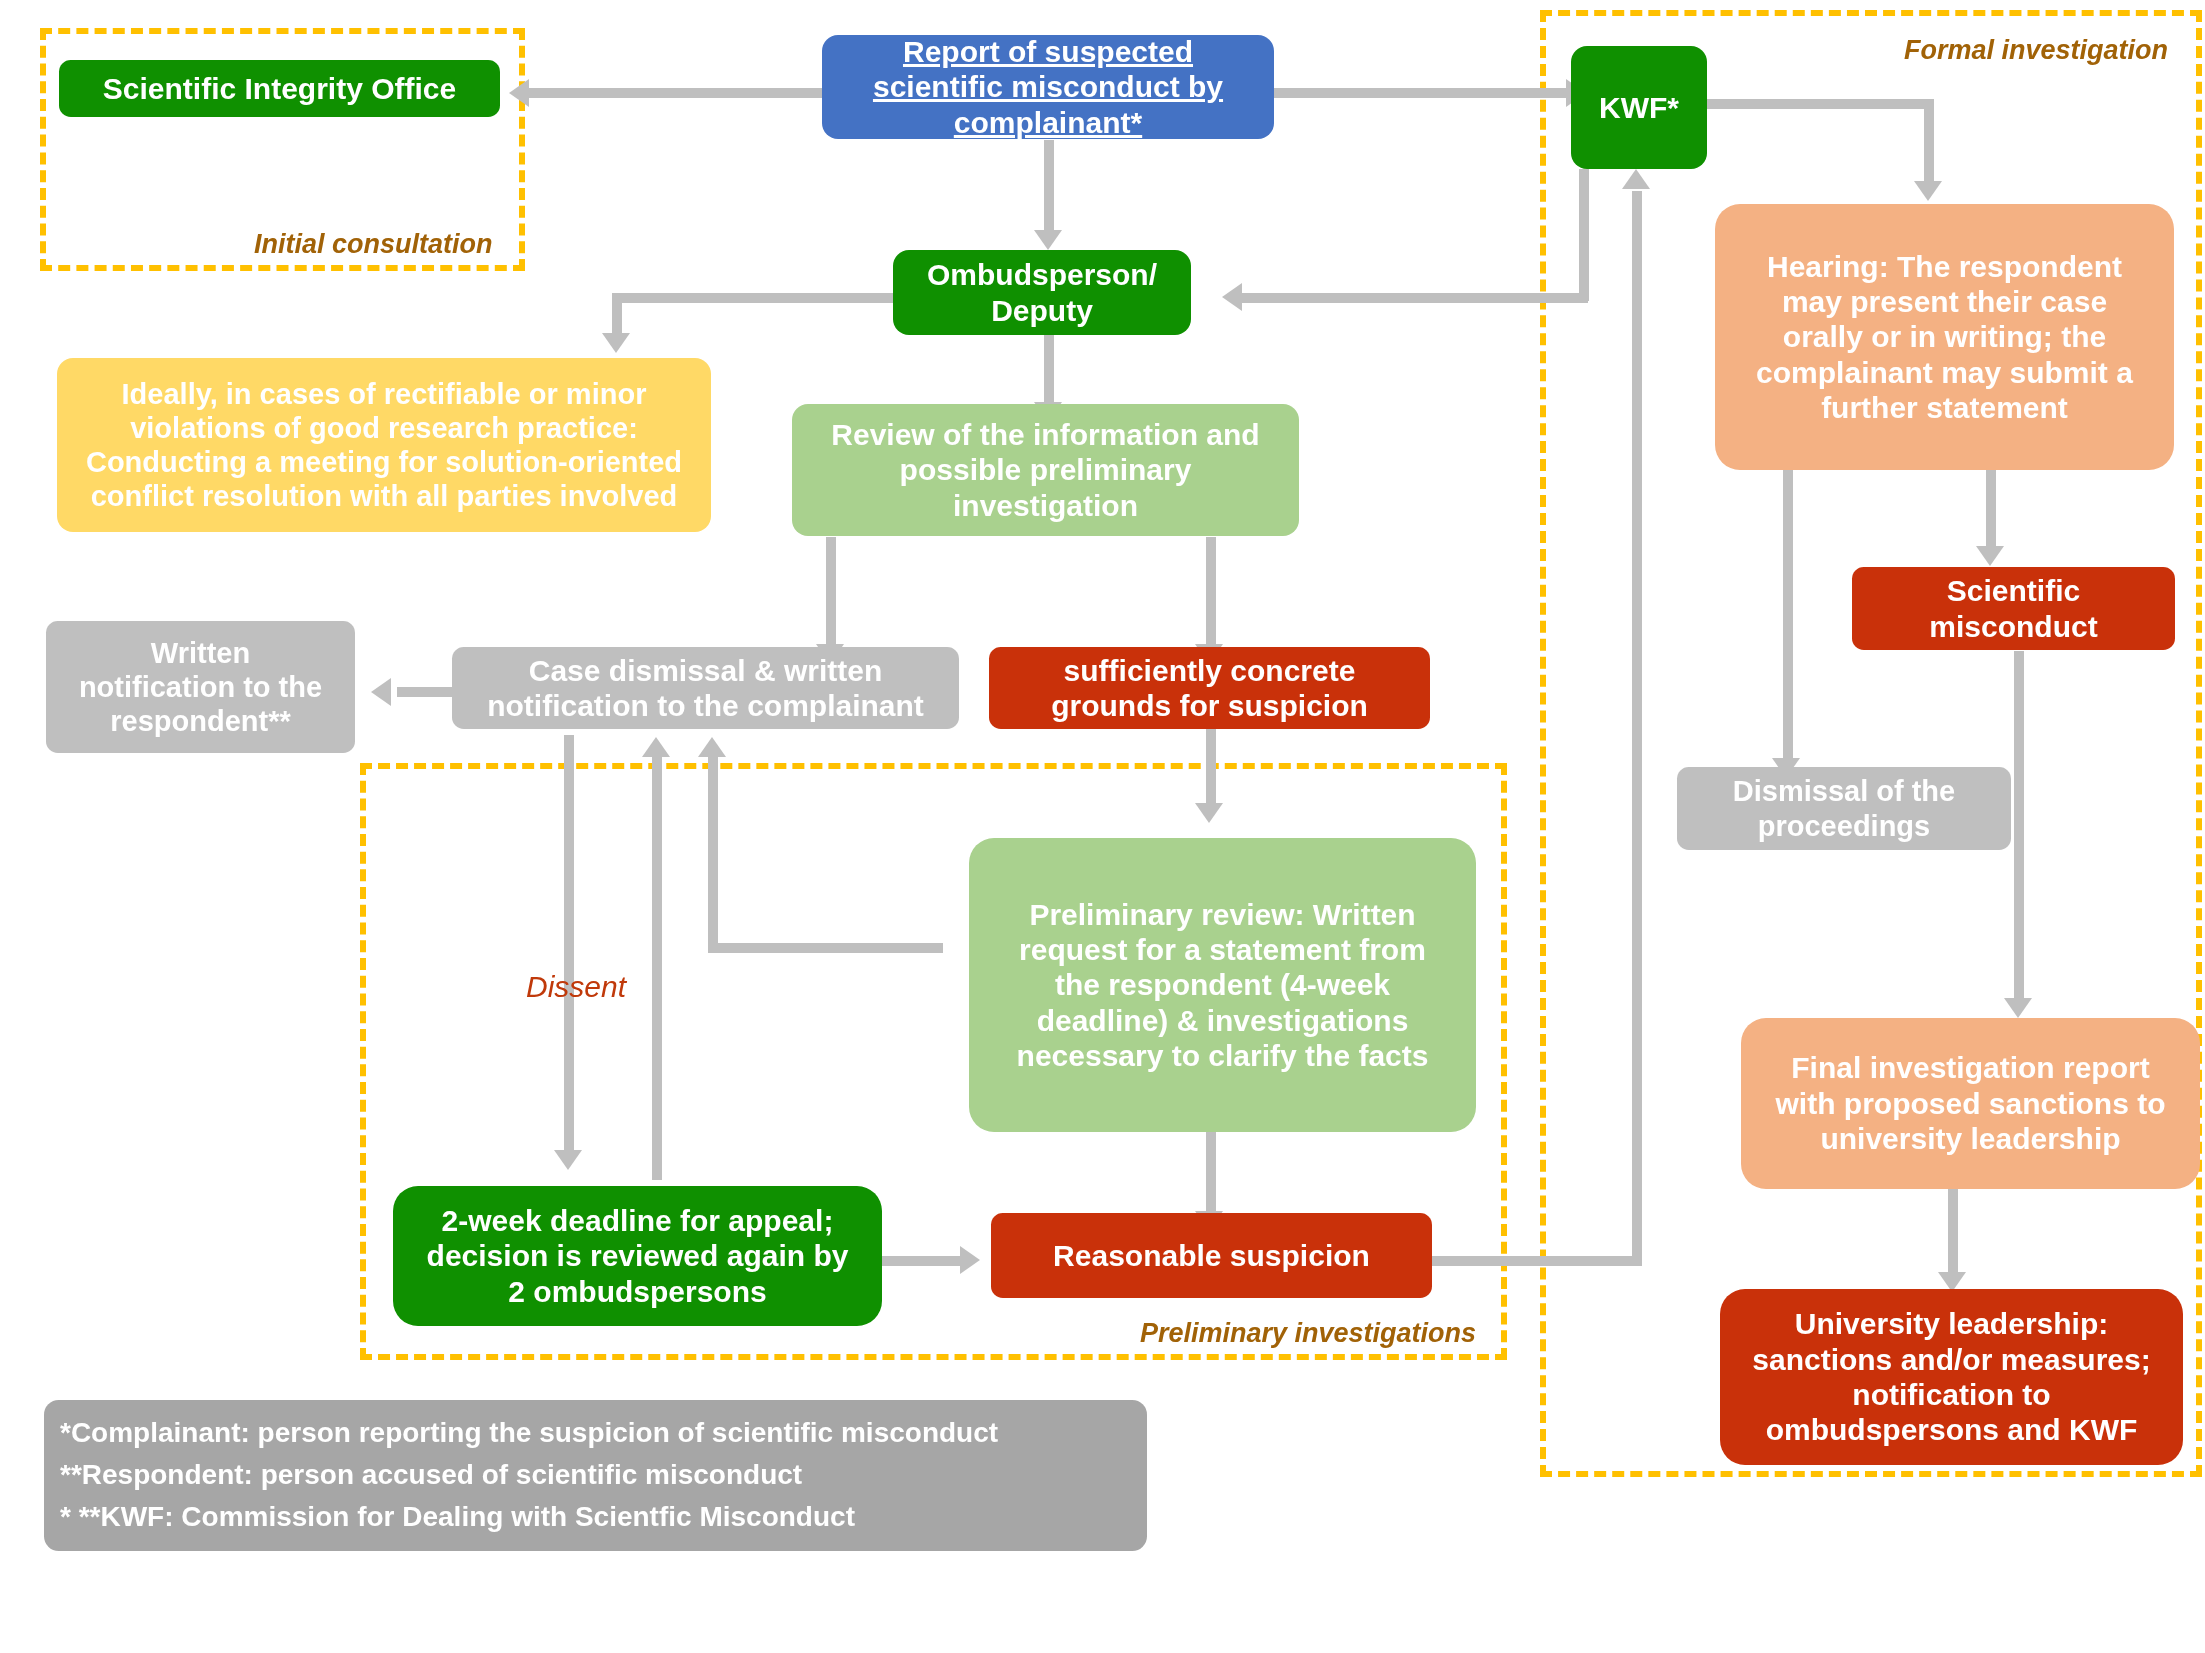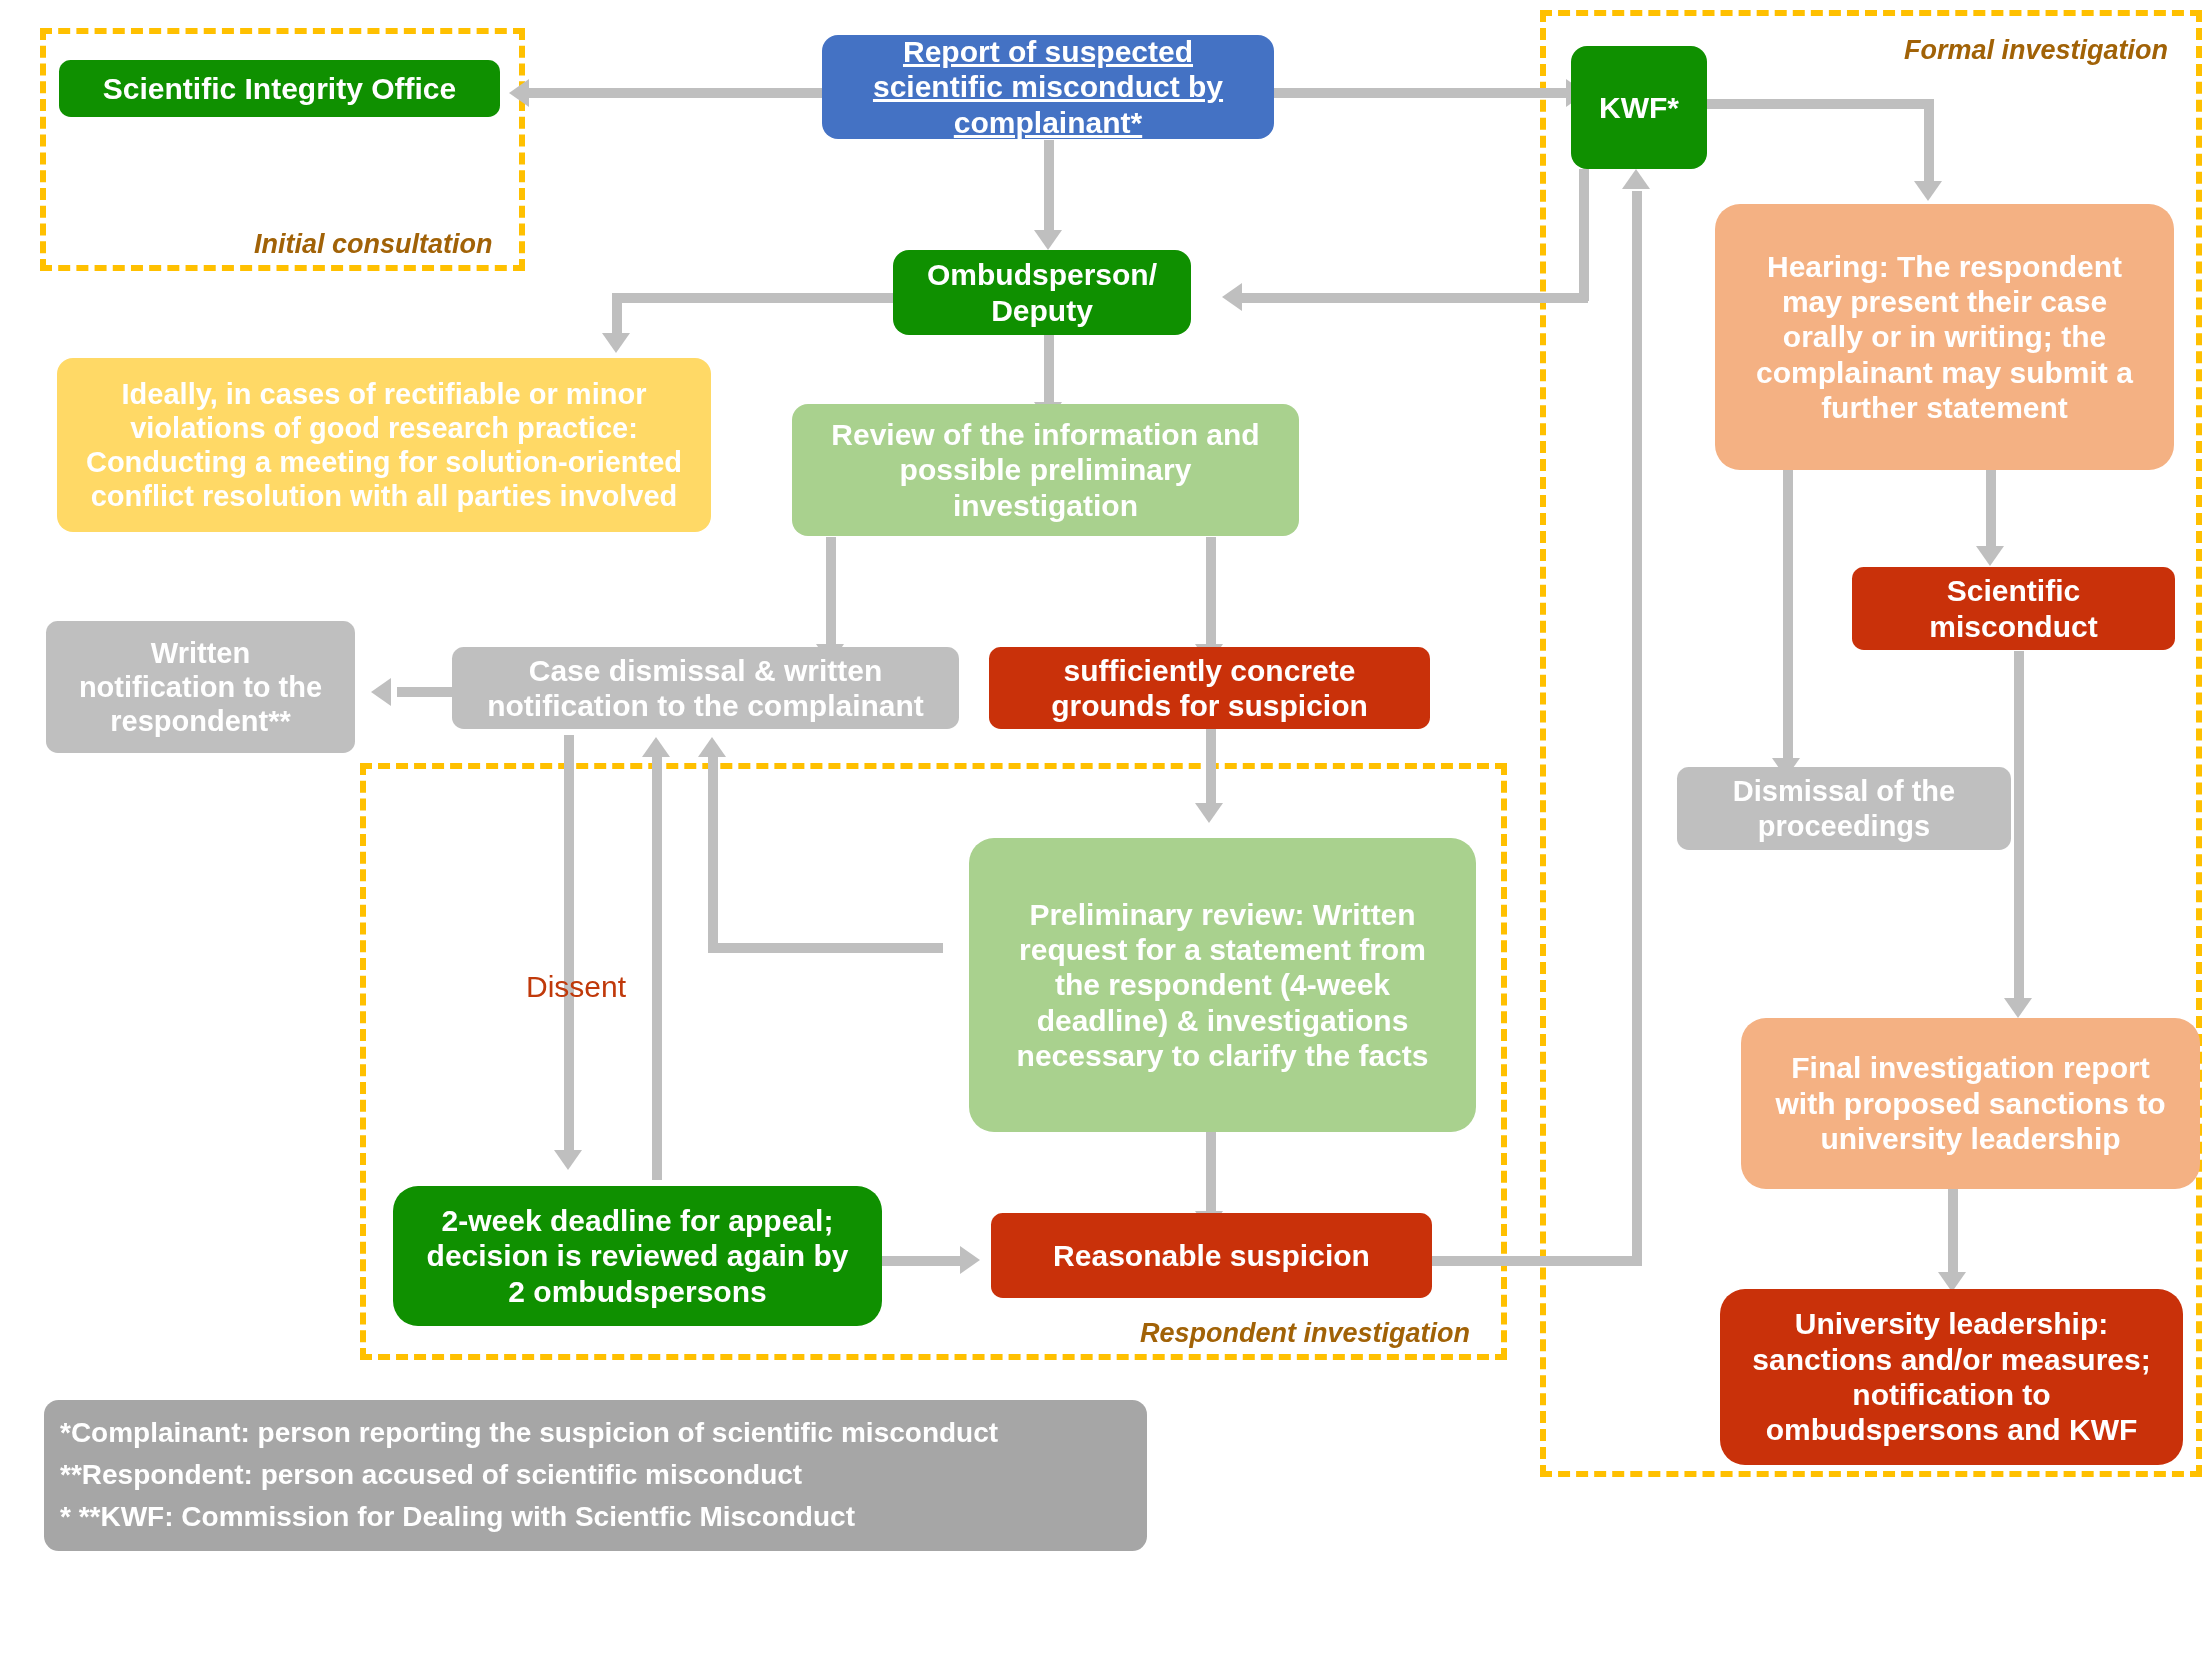--- a/index.html
+++ b/index.html
@@ -45,20 +45,21 @@
   .vln{width:9.6px;}
   .arrow{position:absolute;width:0;height:0;}
   .ar-down{border-left:14.7px solid transparent;border-right:14.7px solid transparent;border-top:20px solid #BFBFBF;}
   .ar-up{border-left:14.7px solid transparent;border-right:14.7px solid transparent;border-bottom:20px solid #BFBFBF;}
   .ar-left{border-top:14.7px solid transparent;border-bottom:14.7px solid transparent;border-right:20px solid #BFBFBF;}
   .ar-right{border-top:14.7px solid transparent;border-bottom:14.7px solid transparent;border-left:20px solid #BFBFBF;}
 
   .edge-label{
     position:absolute;
     color:#C0390A;
+    font-style:italic;
     font-weight:normal;
     white-space:nowrap;
   }
 
   
   .footnote{
     position:absolute;
     box-sizing:border-box;
     background:#A6A6A6;
     color:#ffffff;
@@ -71,21 +72,21 @@
 </style>
 </head>
 <body>
 
 <div id="stage">
 
   <div class="frame" style="left:40px;top:28px;width:485px;height:243px;"></div>
   <div class="frame-label" style="left:254px;top:229px;font-size:27px;">Initial consultation</div>
 
   <div class="frame" style="left:360px;top:763px;width:1147px;height:597px;"></div>
-  <div class="frame-label" style="left:1140px;top:1318px;font-size:27px;">Respondent investigation</div>
+  <div class="frame-label" style="left:1140px;top:1318px;font-size:27px;">Preliminary investigations</div>
 
   <div class="frame" style="left:1540px;top:10.3px;width:662px;height:1467px;"></div>
   <div class="frame-label" style="left:1904px;top:35px;font-size:27px;">Formal investigation</div>
 
   <div class="ln hln" style="left:529px;top:88px;width:294px;"></div>
   <div class="arrow ar-left" style="left:509px;top:79px;"></div>
 
   <div class="ln hln" style="left:1274px;top:88px;width:294px;"></div>
   <div class="arrow ar-right" style="left:1566px;top:79px;"></div>
 

